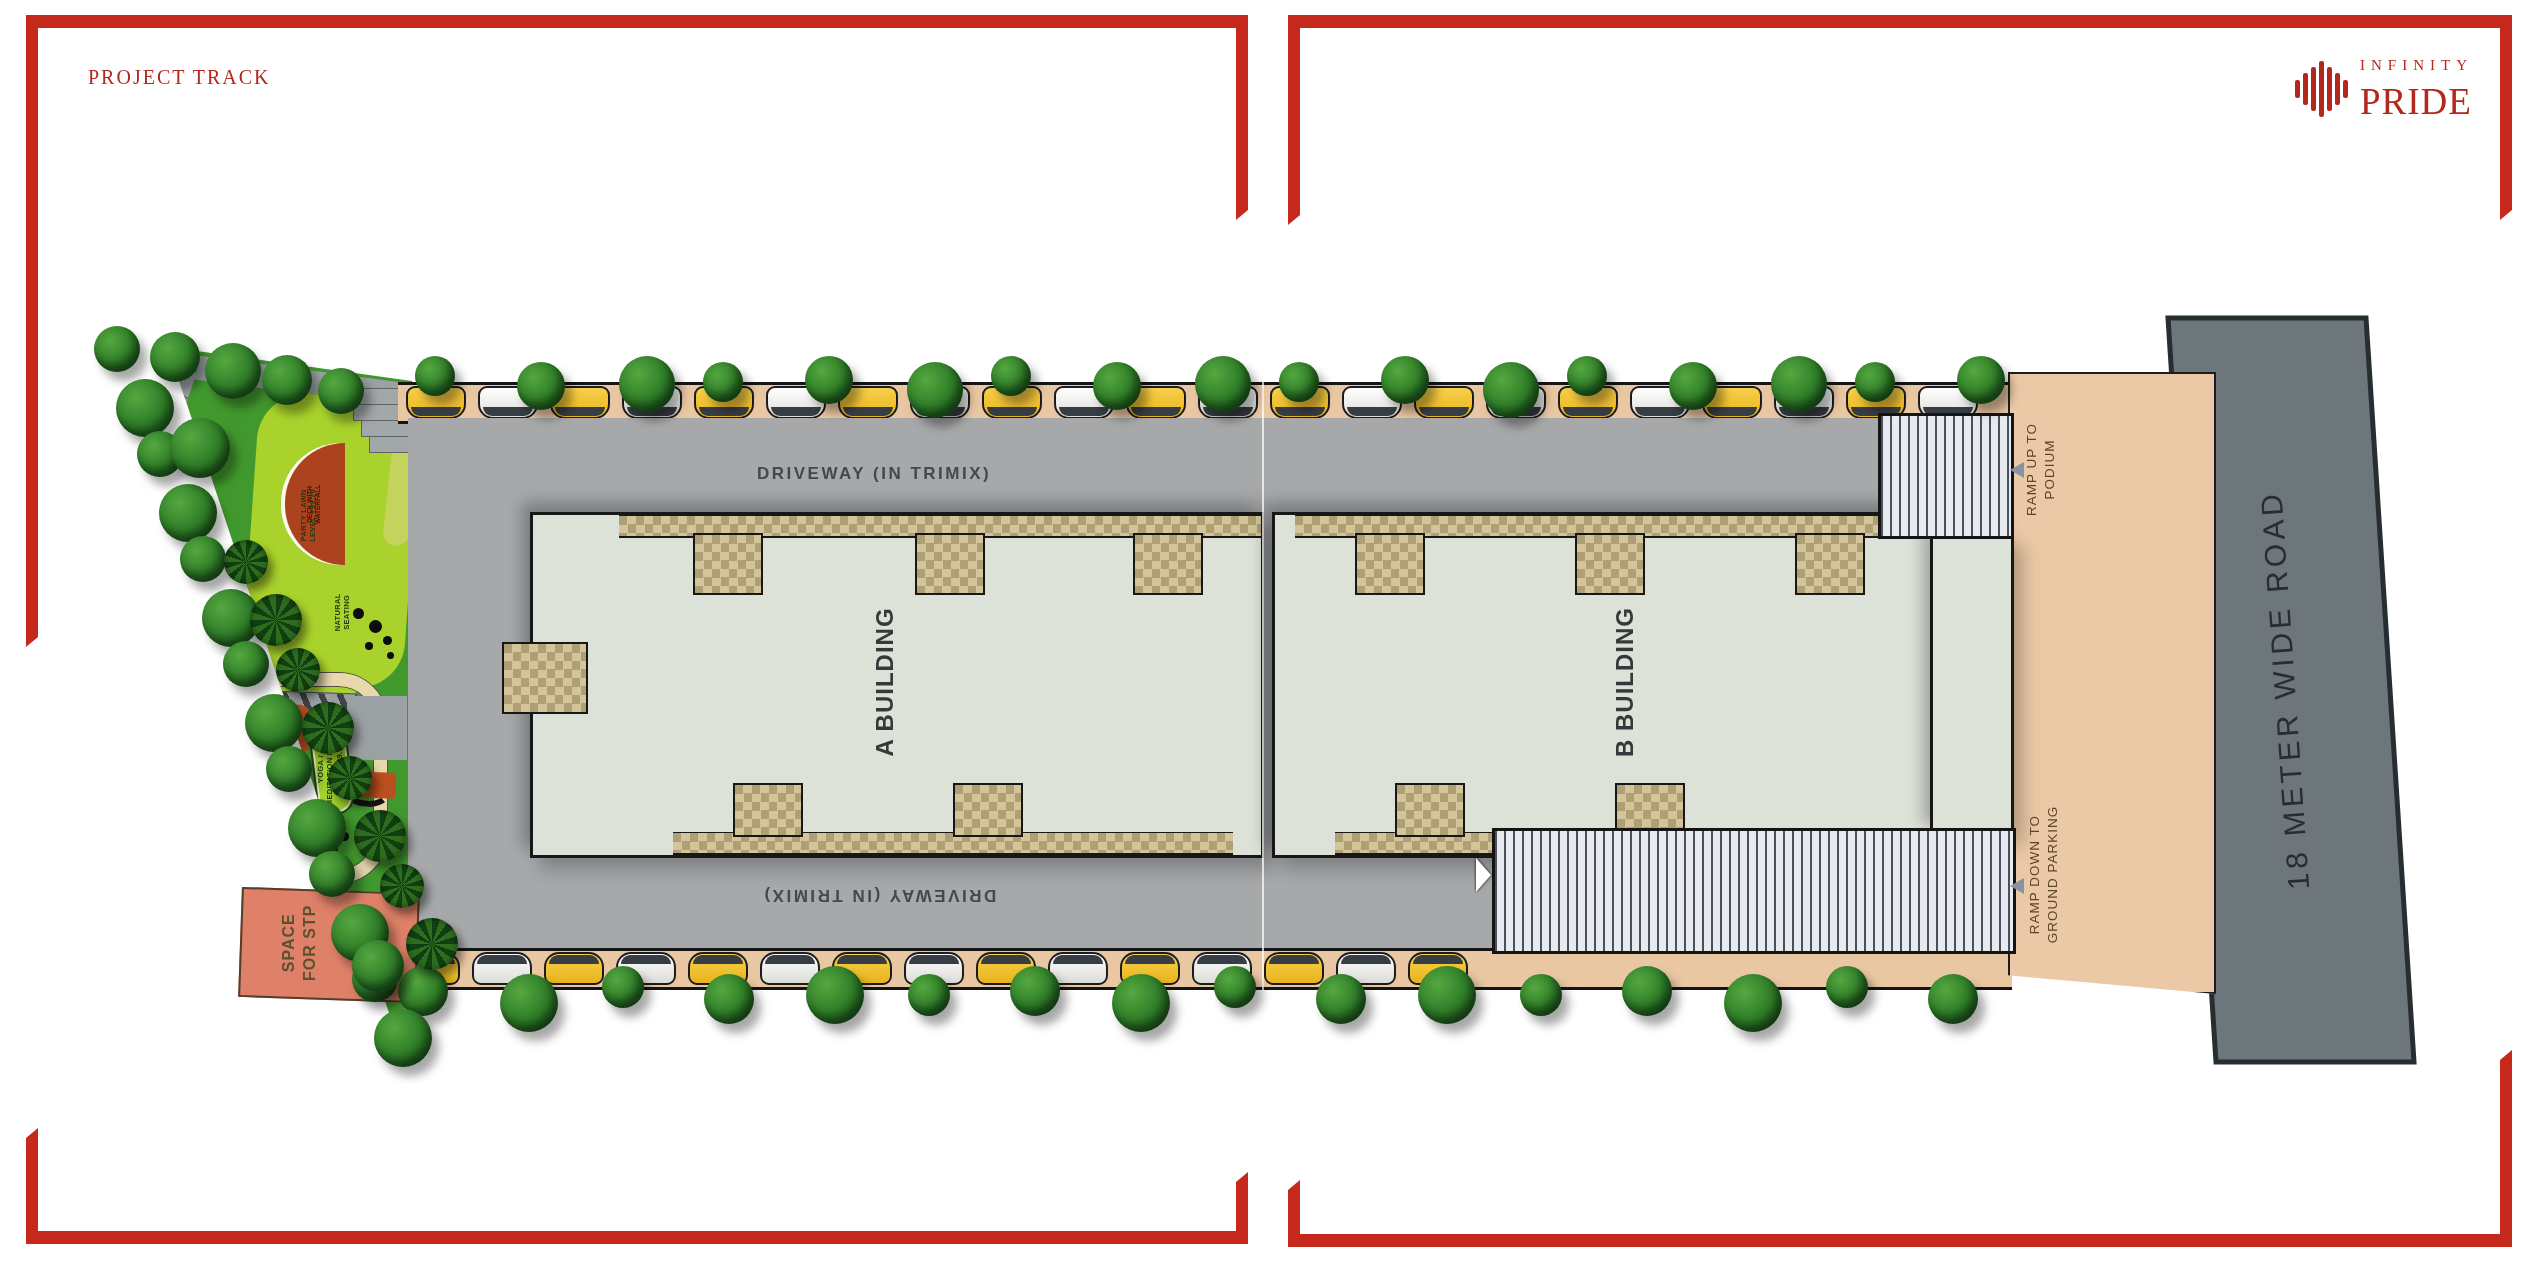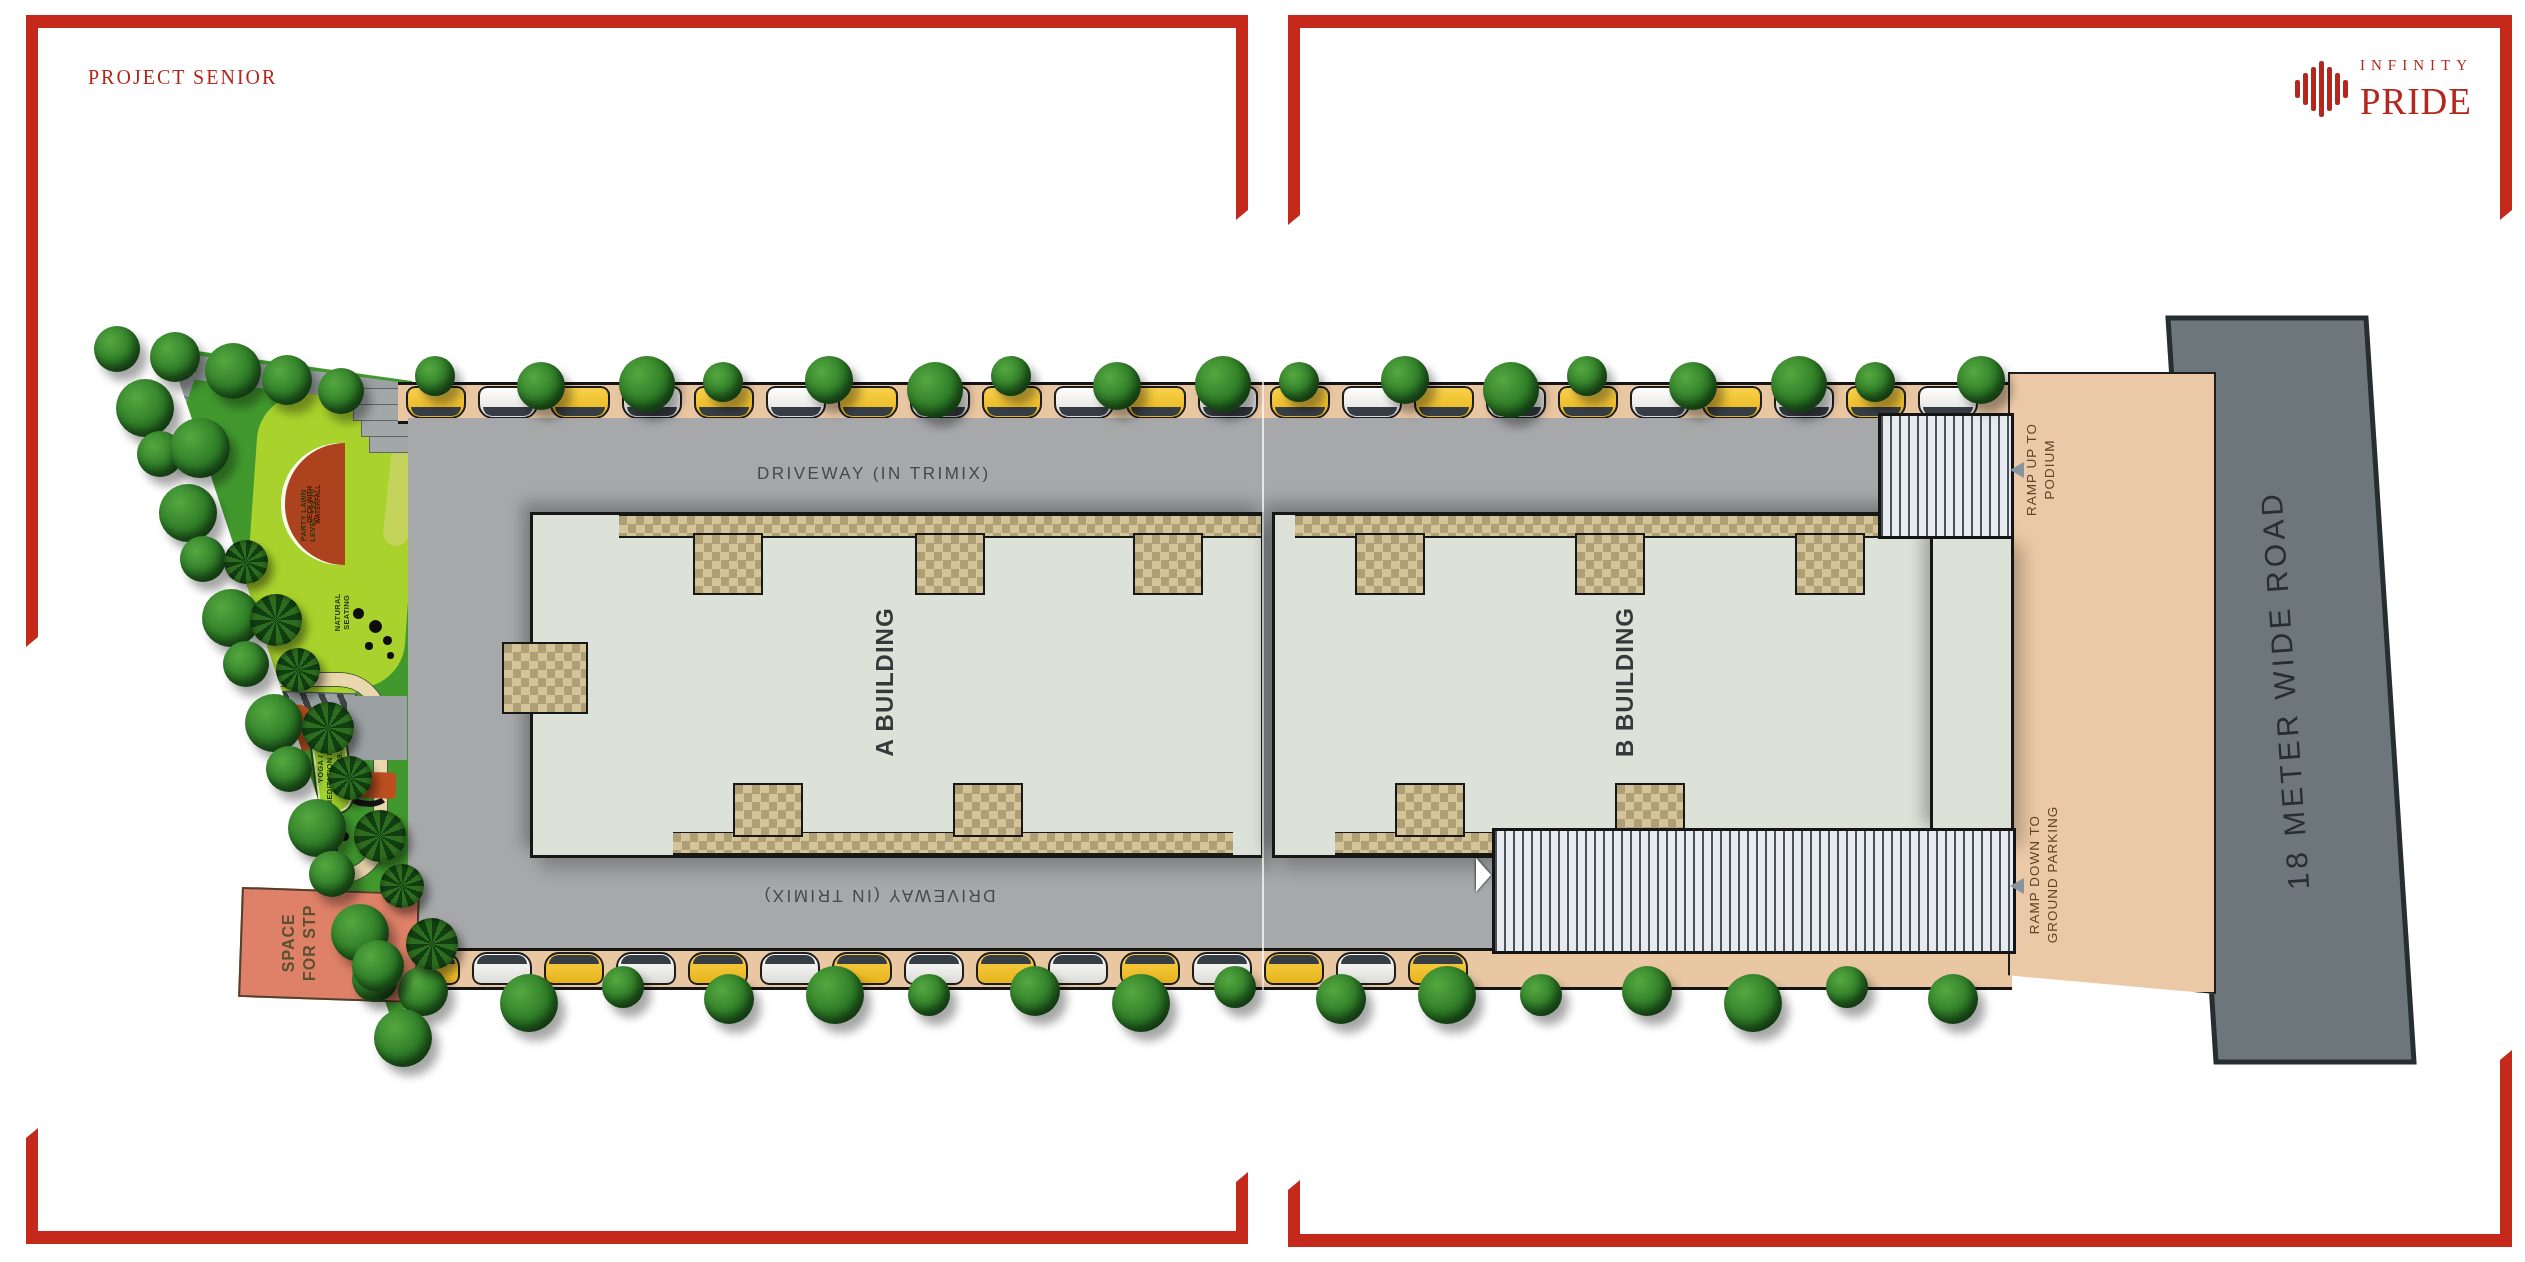--- a/index.html
+++ b/index.html
@@ -24,21 +24,21 @@
     box-shadow:-8px -10px 14px rgba(0,0,0,.25),10px 12px 16px rgba(0,0,0,.22);}
   .checker{position:absolute;background:repeating-conic-gradient(#d3c49a 0% 25%,#ae9f75 0% 50%);
     background-size:17px 17px;border:2px solid #171717;}
   .band{border-width:1px 0 2px 0;}
   .ramp{position:absolute;background:repeating-linear-gradient(90deg,#49525c 0 2px,#e7eaee 2px 9px);
     border:3px solid #141414;z-index:9;}
   .podium{position:absolute;background:#ecc9a6;border:2px solid #1d1d1d;z-index:8;
     clip-path:polygon(0 0,100% 0,100% 100%,0 97%);}
   .stp{position:absolute;background:#df8168;border:2px solid #51402c;z-index:9;}
   
-  .lbl{position:absolute;color:#44494c;letter-spacing:2.5px;font-size:17px;font-weight:400;white-space:nowrap;z-index:12;}
+  .lbl{position:absolute;color:#44494c;letter-spacing:2.5px;font-size:17px;font-weight:700;white-space:nowrap;z-index:12;}
   .rot180{transform:rotate(180deg);}
   .vlabel{position:absolute;display:flex;align-items:center;justify-content:center;z-index:12;}
   .vlabel>span{transform:rotate(-90deg);white-space:nowrap;display:block;text-align:center;}
   .bldg-lbl span{font-size:24px;font-weight:bold;letter-spacing:1px;color:#35393b;}
   .ramp-lbl span{font-size:13.5px;letter-spacing:1px;color:#5c452b;line-height:1.3;font-weight:500;}
   .road-lbl span{font-size:30px;letter-spacing:4px;color:#272e30;font-weight:500;}
   .stp-lbl span{font-size:16px;letter-spacing:1px;color:#5a5131;font-weight:600;line-height:1.3;}
   .tiny span{font-size:7.5px;color:#22380f;font-weight:600;line-height:1.25;letter-spacing:.3px;}
   .tiny-red span{font-size:6.5px;color:#401306;font-weight:600;line-height:1.3;}
   
@@ -89,21 +89,21 @@
 <div class="bar" style="left:26px;top:1231px;width:1222px;height:13px;"></div>
 <div class="bar bev-t" style="left:26px;top:1128px;width:12px;height:116px;"></div>
 <div class="bar bev-t" style="left:1236px;top:1172px;width:12px;height:72px;"></div>
 <div class="bar" style="left:1288px;top:15px;width:1224px;height:13px;"></div>
 <div class="bar bev-b" style="left:1288px;top:15px;width:12px;height:210px;"></div>
 <div class="bar bev-b" style="left:2500px;top:15px;width:12px;height:205px;"></div>
 <div class="bar" style="left:1288px;top:1234px;width:1224px;height:13px;"></div>
 <div class="bar bev-t" style="left:1288px;top:1180px;width:12px;height:67px;"></div>
 <div class="bar bev-t" style="left:2500px;top:1050px;width:12px;height:197px;"></div>
 
-<div class="title" style="left:88px;top:66px;">PROJECT SENIOR</div>
+<div class="title" style="left:88px;top:66px;">PROJECT TRACK</div>
 <div class="brand" style="left:2292px;top:58px;">
   <svg width="58" height="60" viewBox="0 0 58 60">
     <g fill="#b3271c">
       <rect x="3" y="21" width="5" height="18" rx="2"></rect>
       <rect x="11" y="14" width="5" height="32" rx="2"></rect>
       <rect x="19" y="8" width="5" height="44" rx="2"></rect>
       <rect x="27" y="2" width="5" height="56" rx="2"></rect>
       <rect x="35" y="8" width="5" height="44" rx="2"></rect>
       <rect x="43" y="14" width="5" height="32" rx="2"></rect>
       <rect x="51" y="21" width="5" height="18" rx="2"></rect>

